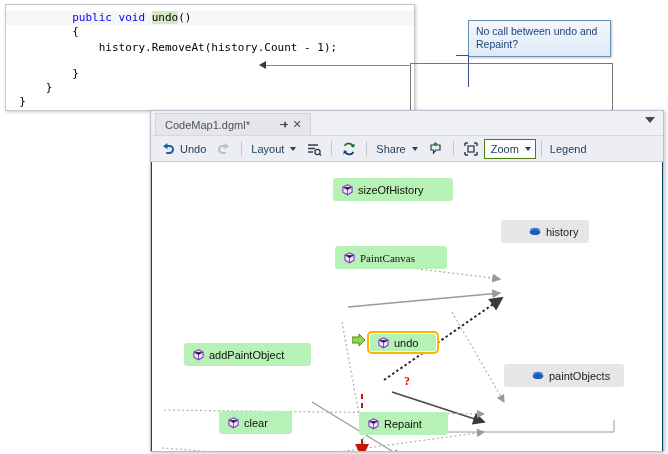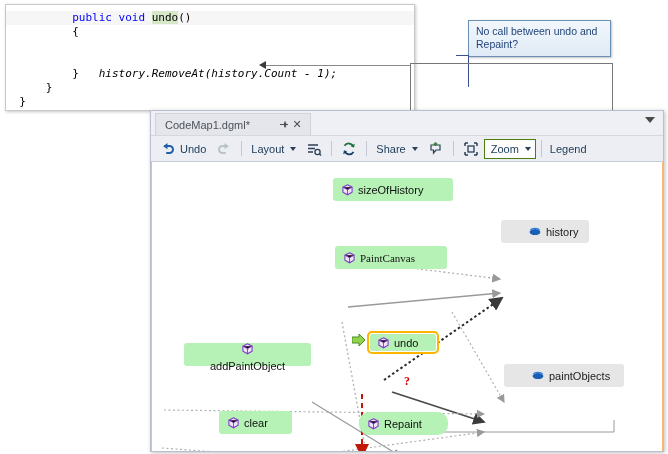--- a/index.html
+++ b/index.html
@@ -39,21 +39,21 @@
 
   
   #conn-top{position:absolute;left:410px;top:63px;width:202px;height:1px;background:#767676;}
   #conn-left{position:absolute;left:410px;top:63px;width:1px;height:47px;background:#767676;}
   #conn-right{position:absolute;left:612px;top:63px;width:1px;height:367px;background:#767676;}
   #conn-bottom{position:absolute;left:150px;top:430px;width:463px;height:1px;background:#767676;}
 
   
   #map-window{
     position:absolute;left:150px;top:110px;width:512px;height:340px;
-    background:#fdba74;border:1px solid #b9bfcc;
+    background:#0c4a6e;border:1px solid #b9bfcc;
     box-shadow:1px 1px 4px rgba(0,0,0,.25);
   }
   
   #tab-strip{position:relative;height:24px;background:#eef0f5;}
   #tab-doc{
     position:absolute;left:4px;top:2px;height:22px;width:156px;
     background:#e4e6ec;border:1px solid #cfd3dc;border-bottom:none;
     display:flex;align-items:center;box-sizing:border-box;padding:0 6px 0 9px;
   }
   #tab-title{font-size:11px;color:#4d5159;flex:1;}
@@ -101,21 +101,21 @@
   svg.edges{position:absolute;left:0;top:0;width:100%;height:100%;pointer-events:none;}
 </style>
 </head>
 <body>
 
 <div id="code-pane">
   <div id="code-lines">
       <div class="code-line" id="code-line-0" style="top: 6px; left: 0px; background: rgb(246, 246, 246); width: 100%;"><span class="ln-ind">          </span><span class="kw">public</span><span> </span><span class="kw">void</span><span> </span><span class="caret"></span><span class="ident-hl">undo</span><span>()</span></div>
       <div class="code-line" id="code-line-1" style="top: 20px; left: 0px; width: 100%;"><span class="ln-ind">          </span><span>{</span></div>
       <div class="code-line" id="code-line-2" style="top: 34px; left: 0px; width: 100%;"><span class="ln-ind">              </span></div>
-      <div class="code-line" id="code-line-3" style="top: 62px; left: 0px; width: 100%; font-style: italic;"><span class="ln-ind">              </span><span>history.RemoveAt(history.Count - 1);</span></div>
+      <div class="code-line" id="code-line-3" style="top: 36px; left: 0px; width: 100%;"><span class="ln-ind">              </span><span>history.RemoveAt(history.Count - 1);</span></div>
       <div class="code-line" id="code-line-4" style="top: 62px; left: 0px; width: 100%;"><span class="ln-ind">          </span><span>}</span></div>
       <div class="code-line" id="code-line-5" style="top: 76px; left: 0px; width: 100%;"><span class="ln-ind">      </span><span>}</span></div>
       <div class="code-line" id="code-line-6" style="top: 90px; left: 0px; width: 100%;"><span class="ln-ind">  </span><span>}</span></div>
     </div>
 </div>
 <div id="code-arrow-line"></div>
 <div id="code-arrow-head"></div>
 
 <div id="callout">
   <span>No call between undo and Repaint?</span>
@@ -281,21 +281,21 @@
         </div>
         <div class="node field" style="left: 349px; top: 58px; width: 88px;">
           <span style="display: flex;">
             <svg class="ico-field" viewBox="0 0 13 10">
               <ellipse cx="6.5" cy="5.6" rx="6" ry="3.3" fill="#1a5fb4"></ellipse>
               <path d="M1.6 3.4 C3 .9 10 .9 11.4 3.4" stroke="#2f7fe0" stroke-width="1.6" fill="none"></path>
             </svg>
           </span>
           <span>history</span>
         </div>
-        <div class="node method" style="left: 32px; top: 181px; width: 127px; flex-direction: column;">
+        <div class="node method" style="left: 32px; top: 181px; width: 127px;">
           <span style="display: flex;">
             <svg class="ico-method" viewBox="0 0 12 13">
               <path d="M6 .8 L11 3.4 V9 L6 11.7 L1 9 V3.4 z" fill="#f0e6fa" stroke="#8239c9" stroke-width="1.2"></path>
               <path d="M1 3.4 L6 6.1 L11 3.4 M6 6.1 V11.7" stroke="#8239c9" stroke-width="1"></path>
             </svg>
           </span>
           <span>addPaintObject</span>
         </div>
         <div class="node selected" style="left: 215px; top: 169px; width: 72px;">
           <span style="display: flex;">
@@ -317,21 +317,21 @@
         </div>
         <div class="node method" style="left: 67px; top: 249px; width: 73px;">
           <span style="display: flex;">
             <svg class="ico-method" viewBox="0 0 12 13">
               <path d="M6 .8 L11 3.4 V9 L6 11.7 L1 9 V3.4 z" fill="#f0e6fa" stroke="#8239c9" stroke-width="1.2"></path>
               <path d="M1 3.4 L6 6.1 L11 3.4 M6 6.1 V11.7" stroke="#8239c9" stroke-width="1"></path>
             </svg>
           </span>
           <span>clear</span>
         </div>
-        <div class="node method" style="left: 207px; top: 250px; width: 89px; border-radius: 10px;">
+        <div class="node method" style="left: 207px; top: 250px; width: 89px;">
           <span style="display: flex;">
             <svg class="ico-method" viewBox="0 0 12 13">
               <path d="M6 .8 L11 3.4 V9 L6 11.7 L1 9 V3.4 z" fill="#f0e6fa" stroke="#8239c9" stroke-width="1.2"></path>
               <path d="M1 3.4 L6 6.1 L11 3.4 M6 6.1 V11.7" stroke="#8239c9" stroke-width="1"></path>
             </svg>
           </span>
           <span>Repaint</span>
         </div>
       </div>
   </div>

